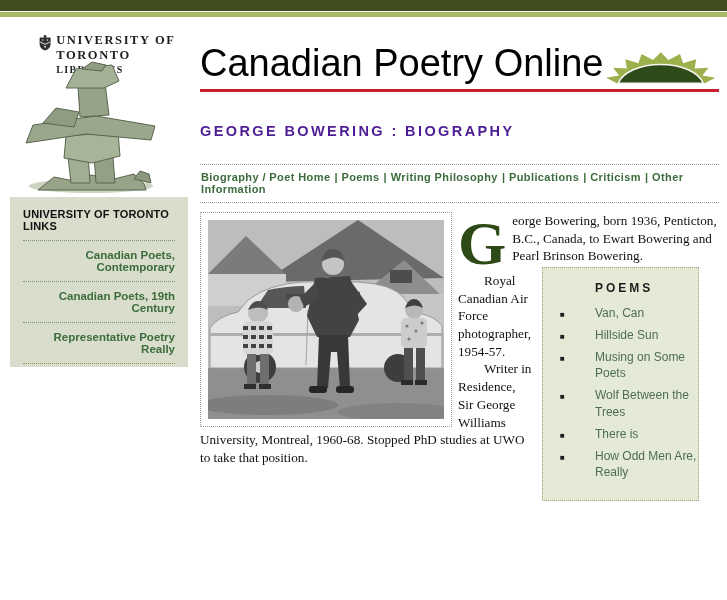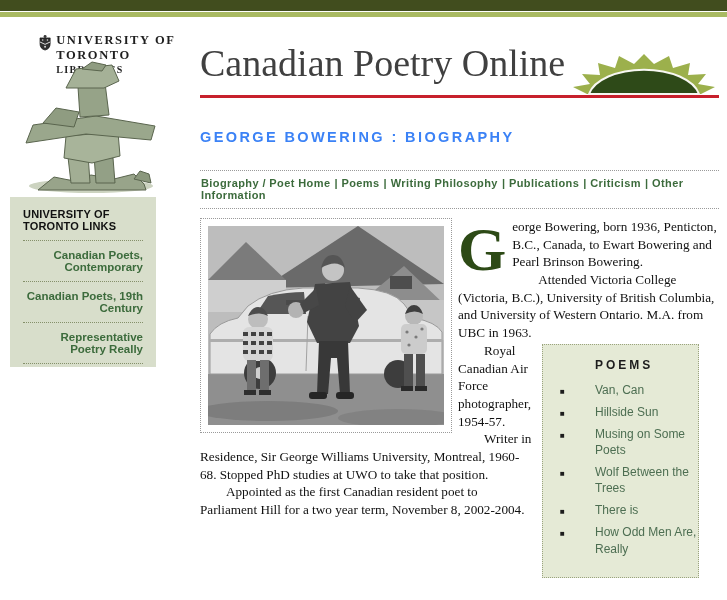--- a/index.html
+++ b/index.html
@@ -11,39 +11,39 @@
   .topbar-light { position:absolute; left:0; top:12px; width:727px; height:5px; background:#a9ba62; }
 
   
   .leftcol { position:absolute; left:0; top:17px; width:190px; }
   .uoft-logo { position:absolute; left:39px; top:14px; display:flex; }
   .crest { width:18px; height:24px; margin-right:5px; }
   .wordmark { font-family:"Liberation Serif", serif; color:#1f1f1f; padding-top:2px; }
   .wordmark .l1 { font-size:12.5px; font-weight:bold; letter-spacing:1.6px; }
   .wordmark .l2 { font-size:10px;  font-weight:bold; letter-spacing:1.4px; margin-top:1px; }
   .inukshuk-wrap { position:absolute; left:8px; top:40px; width:165px; text-align:center; }
-  .links-box { position:absolute; left:10px; top:180px; width:146px;
+  .links-box { position:absolute; left:10px; top:180px; width:178px;
                background:#d8decb; border:1px solid #d8decb; padding:10px 12px 2px 12px; }
   .links-box .box-title { font-size:11px; font-weight:bold; color:#111;
                letter-spacing:.2px; padding-bottom:8px; border-bottom:1px dotted #85906a; }
   .side-link { font-size:11.5px; font-weight:bold; color:#3c6b3c; padding:8px 0 8px 0;
                border-bottom:1px dotted #85906a; cursor:pointer;text-align:right; }
   .side-link:last-child { border-bottom:1px dotted #85906a; }
 
   
   .main { position:absolute; left:200px; top:17px; width:519px; }
 
   .masthead { display:flex; justify-content:space-between; align-items:flex-end;
               border-bottom:3px solid #c7202c; margin-top:27px; }
-  .site-title { font-family:Liberation Serif, serif; font-size:38px; line-height:1;
-                color:#404040; padding-bottom:13px; cursor:pointer; white-space:nowrap; }
+  .site-title { font-family:Liberation Sans, sans-serif; font-size:38px; line-height:1;
+                color:#000000; padding-bottom:7px; cursor:pointer; white-space:nowrap; }
   .sun-logo { display:block; margin-bottom:-1px; }
 
   .page-title { margin-top:31px; font-size:14.5px; font-weight:bold;
-                letter-spacing:2.4px; color:#3b82f6; }
+                letter-spacing:2.4px; color:#4c1d95; }
 
   .poet-nav { margin-top:25px; border-top:1px dotted #9a9a9a; border-bottom:1px dotted #9a9a9a;
               padding:6px 1px 7px 1px; font-size:11px; font-weight:bold; color:#3c6b3c; }
   .poet-nav a { color:#3c6b3c; text-decoration:none; cursor:pointer; letter-spacing:.4px; }
   .poet-nav .sep { color:#3c6b3c; padding:0 4px; }
 
   
   .bio { margin-top:9px; font-family:"Liberation Serif", serif; font-size:13.2px;
          line-height:1.34; color:#101010; }
   .photo-frame { float:left; width:252px; height:215px; background:#fff;
@@ -183,21 +183,20 @@
         <circle cx="214" cy="103" r="1.6" fill="#7b7b7b"></circle>
           <circle cx="201" cy="119" r="1.6" fill="#7b7b7b"></circle>
         <rect x="196" y="128" width="9" height="33" fill="#4f4f4f"></rect>
         <rect x="208" y="128" width="9" height="33" fill="#4f4f4f"></rect>
         <rect x="193" y="160" width="12" height="5" fill="#2a2a2a"></rect>
         <rect x="207" y="160" width="12" height="5" fill="#2a2a2a"></rect>
       </svg>
     </div>
 
     <p class="first"><span class="dropcap">G</span><span>eorge Bowering, born 1936, Penticton, B.C., Canada, to Ewart Bowering and Pearl Brinson Bowering.</span></p>
-    <p>Attended Victoria College (Victoria, B.C.), University of British Columbia, and University of Western Ontario. M.A. from UBC in 1963.</p>
 
     <div class="poems-box">
       <div class="poems-title">POEMS</div>
       <ul class="poems-list">
         <li class="poem-item">
             <span class="pb">■</span>
             <span>Van, Can</span>
           </li>
         <li class="poem-item">
             <span class="pb">■</span>
@@ -217,16 +216,15 @@
           </li>
         <li class="poem-item">
             <span class="pb">■</span>
             <span>How Odd Men Are, Really</span>
           </li>
       </ul>
     </div>
 
     <p>Royal Canadian Air Force photographer, 1954-57.</p>
     <p>Writer in Residence, Sir George Williams University, Montreal, 1960-68. Stopped PhD studies at UWO to take that position.</p>
-    <p>Appointed as the first Canadian resident poet to Parliament Hill for a two year term, November 8, 2002-2004.</p>
 
   </div>
 </div>
 
 </body></html>

